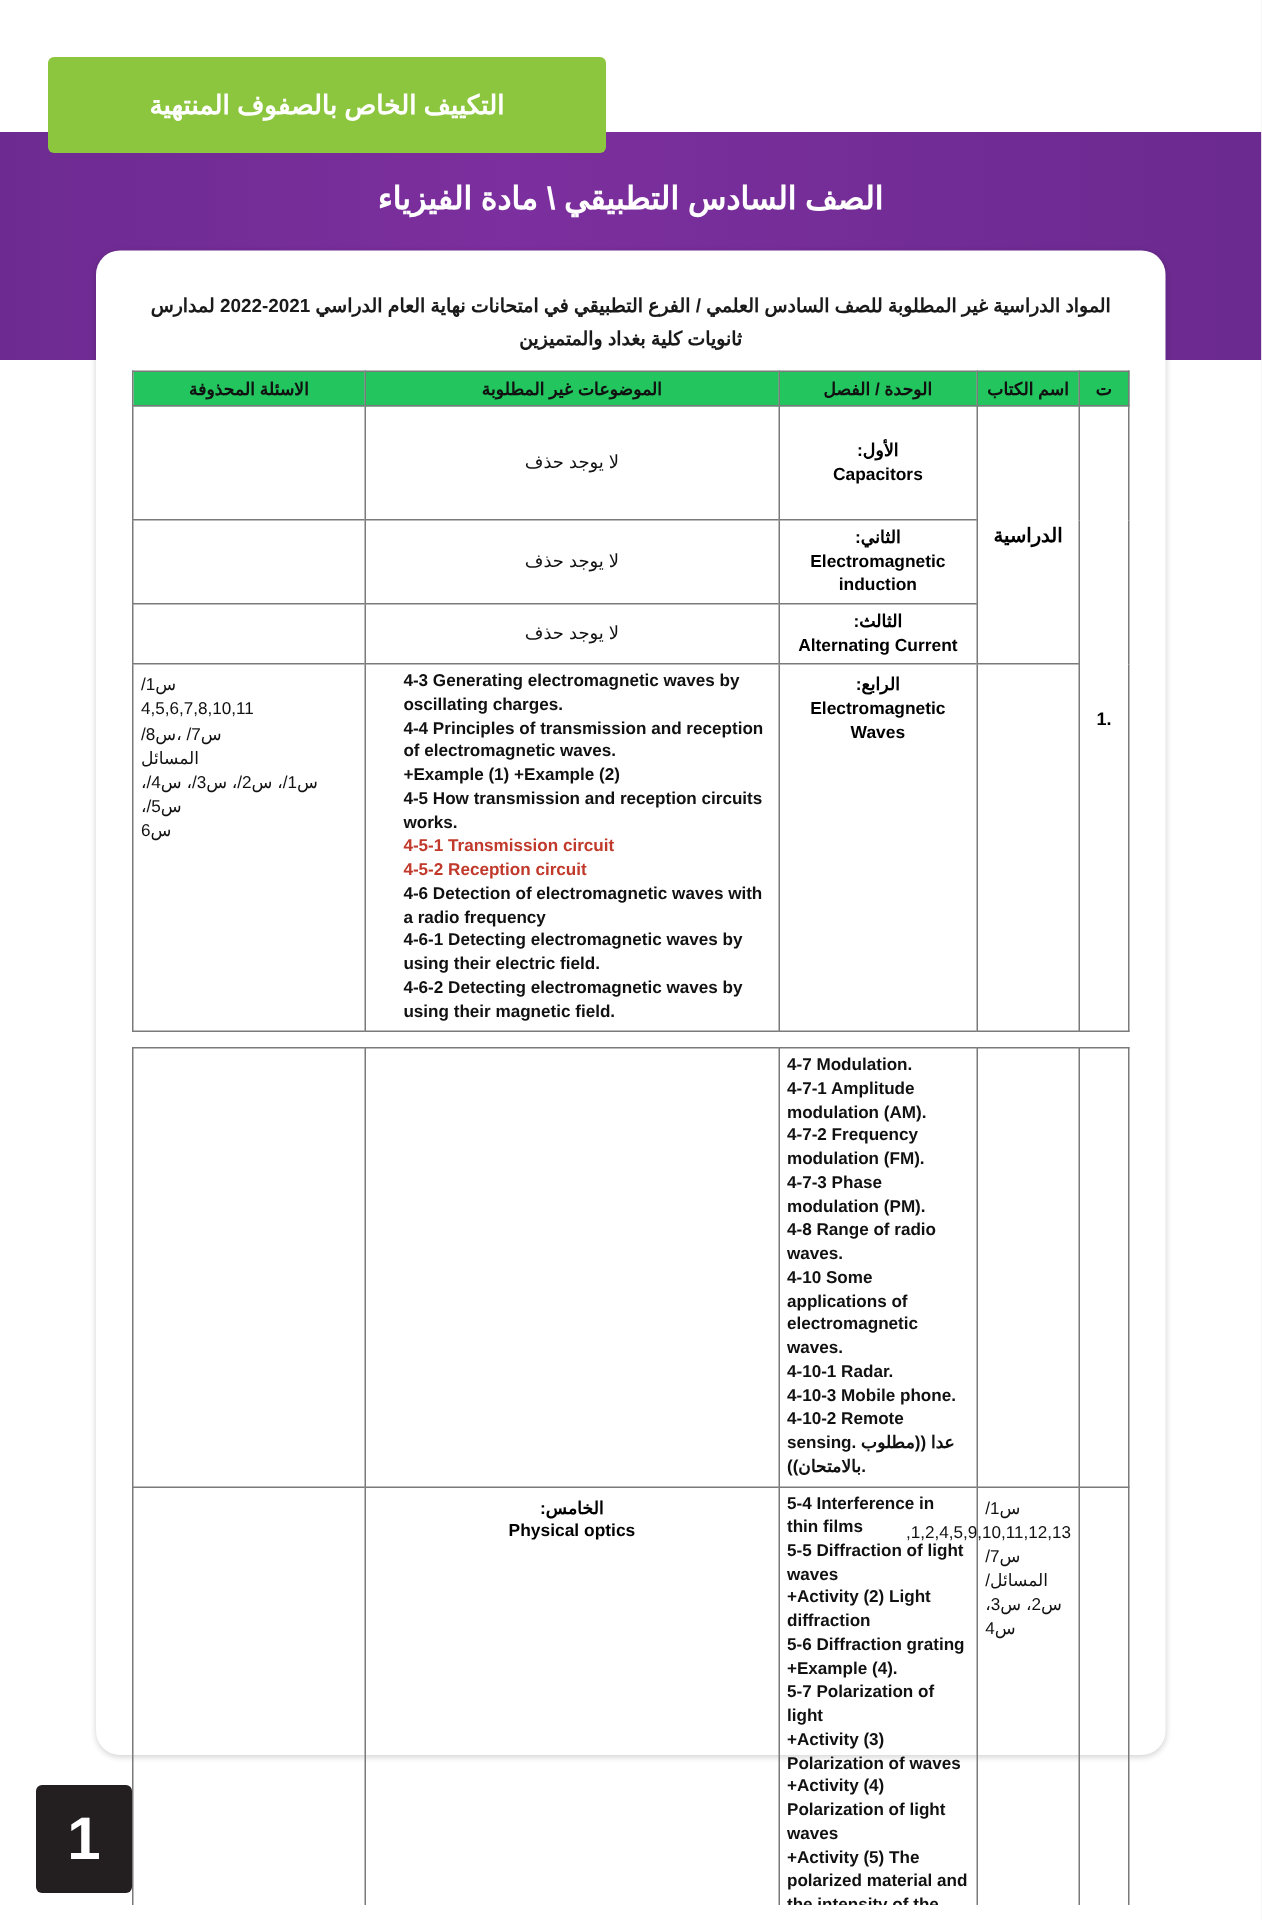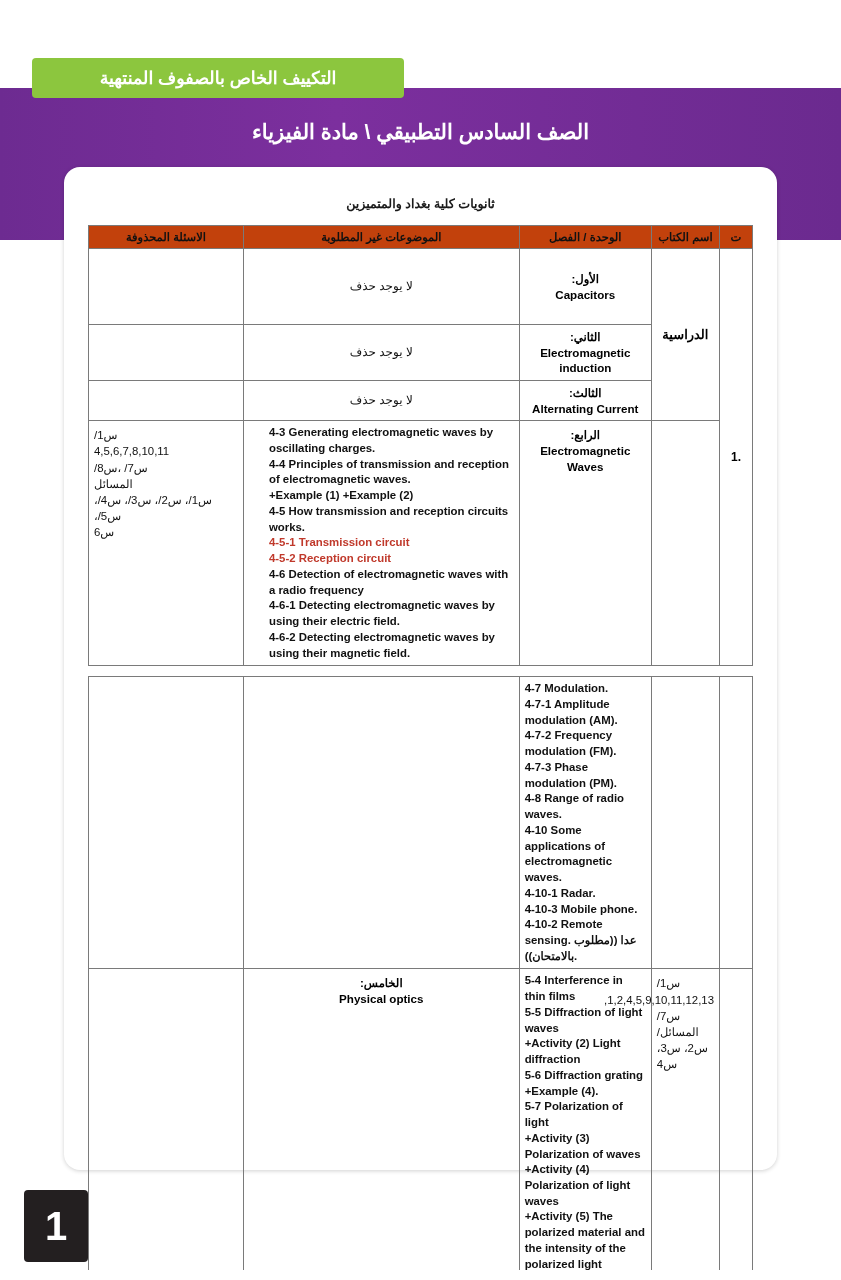--- a/index.html
+++ b/index.html
@@ -24,24 +24,24 @@
     left: 0;
     width: 841px;
     height: 152px;
     background: #6b2a8f;
     background: linear-gradient(90deg,#6d2b91 0%, #7c2f9e 40%, #6b2a8f 100%);
   }
 
   
   .green-pill {
     position: absolute;
-    top: 58px;
+    top: 38px;
     left: 32px;
     width: 372px;
-    height: 40px;
+    height: 64px;
     background: #8cc63e;
     border-radius: 4px 4px 4px 4px;
     display: flex;
     align-items: center;
     justify-content: center;
     color: #ffffff;
     font-size: 17.5px;
     font-weight: bold;
     letter-spacing: 0px;
   }
@@ -103,21 +103,21 @@
     width: 100%;
     table-layout: fixed;
     direction: rtl;
   }
   table.main td, table.main th {
     border: 1px solid #7a7a7a;
     vertical-align: middle;
     padding: 4px 5px;
   }
   thead th {
-    background: #c2410c;
+    background: #22c55e;
     font-size: 11.5px;
     font-weight: bold;
     color: #111;
     text-align: center;
     height: 22px;
     padding: 3px 4px;
   }
   .col-t      { width: 32px; }
   .col-book   { width: 66px; }
   .col-unit   { width: 128px; }
@@ -182,20 +182,21 @@
   </div>
 
 
   <div class="subject-title">
     <span>الصف السادس التطبيقي \ مادة الفيزياء</span>
   </div>
 
   <div class="sheet">
 
     <div class="intro">
+      <div>المواد الدراسية غير المطلوبة للصف السادس العلمي / الفرع التطبيقي في امتحانات نهاية العام الدراسي 2021-2022 لمدارس</div>
       <div>ثانويات كلية بغداد والمتميزين</div>
     </div>
 
     <table class="main">
       <colgroup>
         <col class="col-t">
           <col class="col-book">
           <col class="col-unit">
           <col class="col-topics">
           <col class="col-q">

